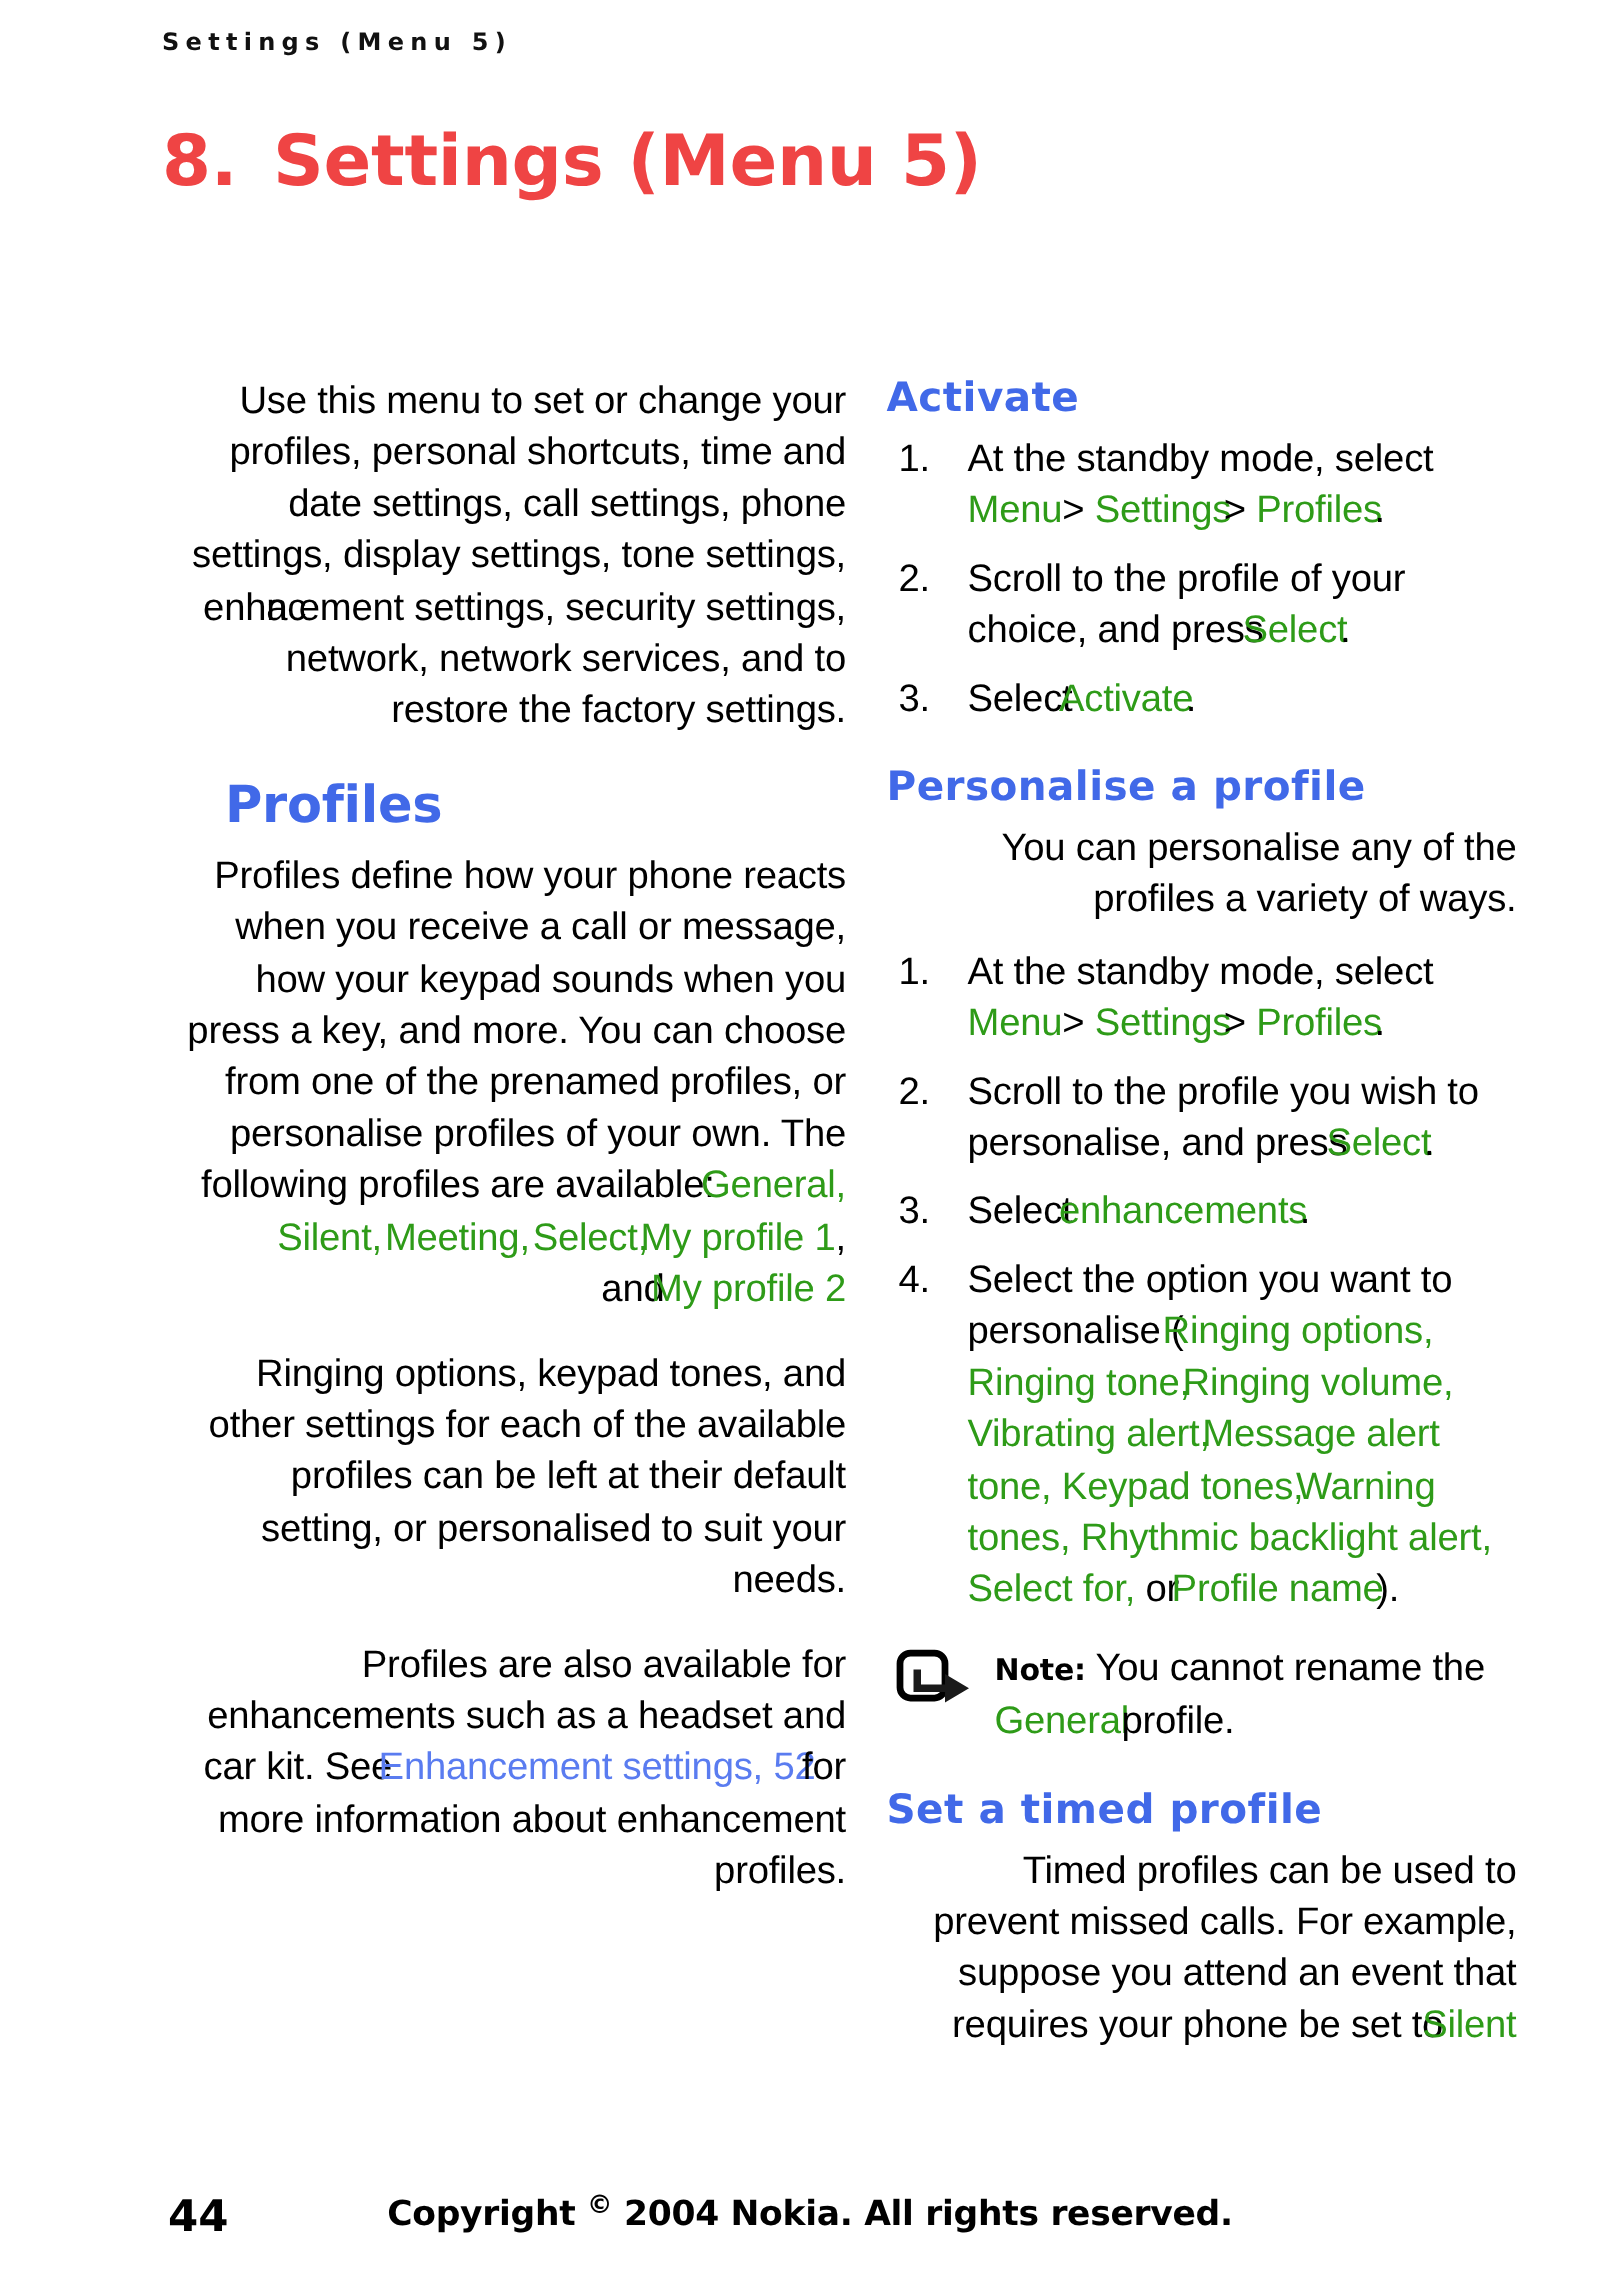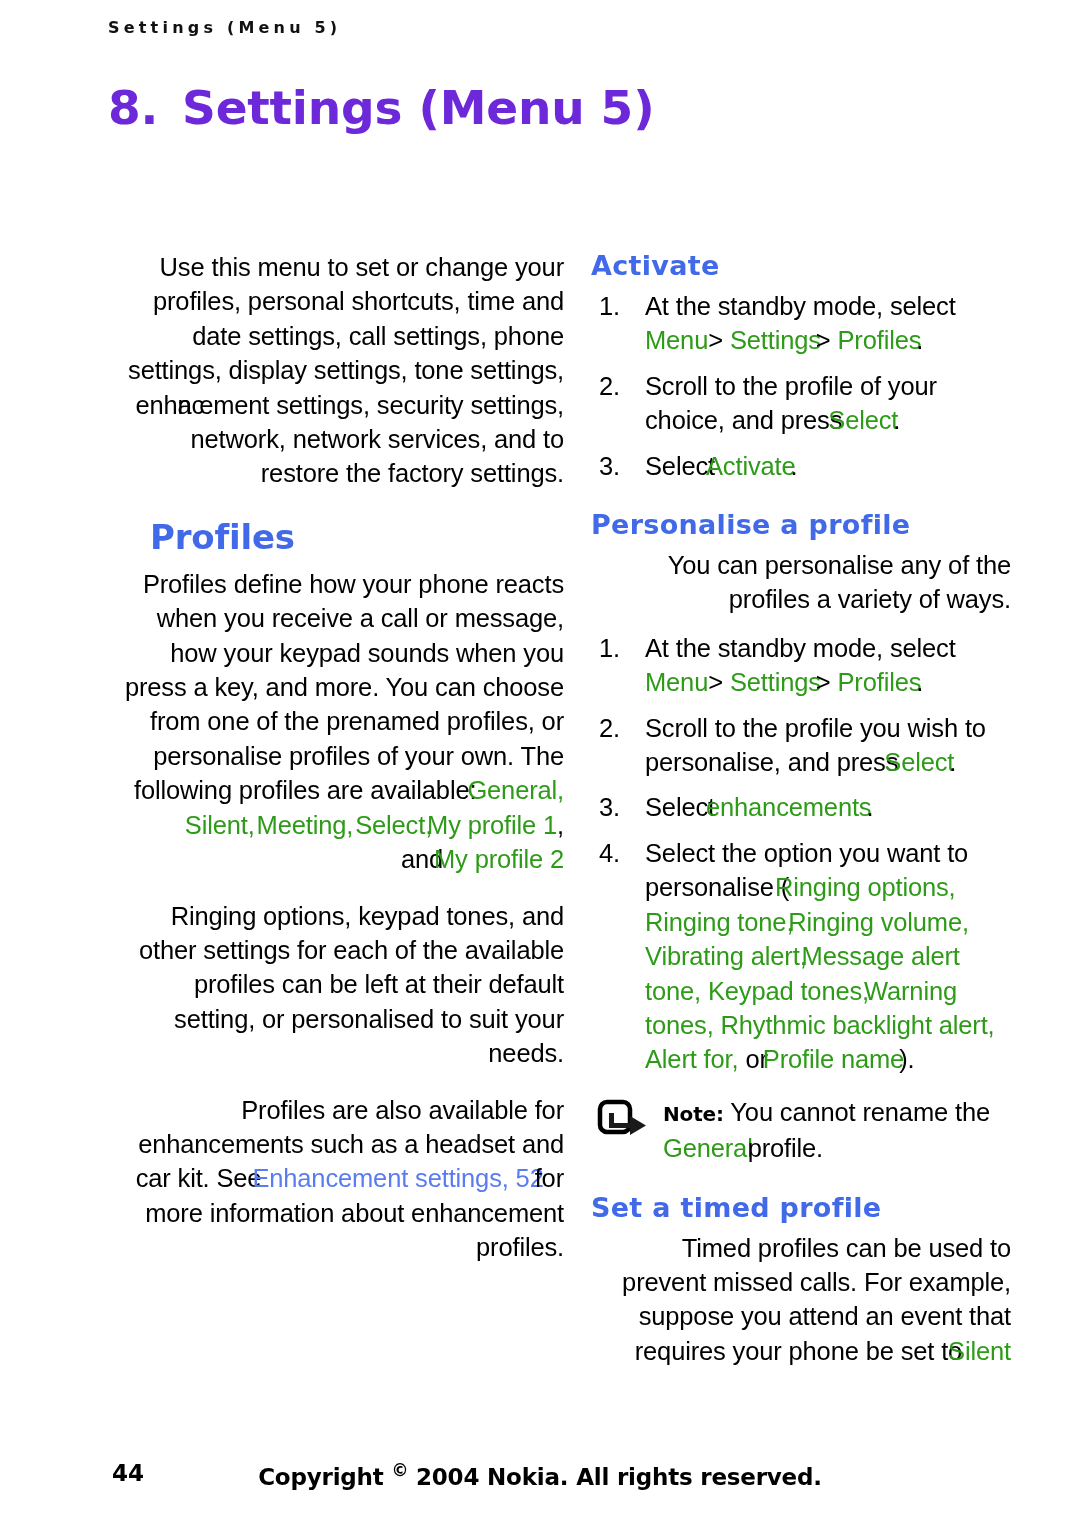--- a/index.html
+++ b/index.html
@@ -15,21 +15,21 @@
     position:absolute;left:108px;top:18px;
     font-family:"DejaVu Sans",sans-serif;
     font-size:16px;font-weight:600;letter-spacing:4.2px;color:#111;
     white-space:nowrap;
   }
 
   
   .chapter-title{
     position:absolute;left:108px;top:80px;width:860px;
     font-family:"DejaVu Sans",sans-serif;
-    font-size:47px;font-weight:700;color:#6d28d9;
+    font-size:47px;font-weight:700;color:#ef4444;
     white-space:nowrap;letter-spacing:-0.2px;
   }
   .chapter-title .num{display:inline-block;min-width:74px;}
 
   
   .col{position:absolute;top:250px;}
   .col-left{left:112px;width:452px;}
   .col-right{left:543px;width:420px;margin-left:48px;}
 
   p.body{
@@ -81,21 +81,21 @@
   .note .note-icon{
     position:absolute;left:6px;top:4px;width:56px;height:42px;
   }
   .note .note-label{font-family:"DejaVu Sans",sans-serif;font-weight:600;font-size:20px;}
 
   
   .footer{position:absolute;left:0;right:0;bottom:36px;height:34px;}
   .footer .pageno{
     position:absolute;left:112px;top:0;
     font-family:"DejaVu Sans",sans-serif;
-    font-size:23px;font-weight:700;color:#000;
+    font-size:29px;font-weight:700;color:#000;
   }
   .footer .copyright{
     position:absolute;left:0;right:0;top:0;text-align:center;
     font-family:"DejaVu Sans",sans-serif;
     font-size:23px;font-weight:700;color:#000;letter-spacing:-0.2px;
   }
   .footer .copyright .sym{font-size:17px;vertical-align:super;}
 </style>
 </head>
 <body>
@@ -175,21 +175,21 @@
         <span class="marker">3.</span>
         <span>Select</span><span class="ui ovl">enhancements</span><span class="ovl-s">.</span>
       </li>
       <li>
         <span class="marker">4.</span>
         <span>Select the option you want to personalise (</span><span class="ui ovl-l">Ringing options</span><span class="ui">,</span>
         <span class="ui">Ringing tone</span><span class="ui">,</span><span class="ui ovl-s">Ringing volume</span><span class="ui">,</span>
         <span class="ui">Vibrating alert</span><span class="ui">,</span><span class="ui ovl-s">Message alert tone</span><span class="ui">,</span>
         <span class="ui">Keypad tones</span><span class="ui">,</span><span class="ui ovl-s">Warning tones</span><span class="ui">,</span>
         <span class="ui">Rhythmic backlight alert</span><span class="ui">,</span>
-        <span class="ui">Alert for</span><span class="ui">,</span>
+        <span class="ui">Select for</span><span class="ui">,</span>
         <span>or</span><span class="ui ovl-s">Profile name</span><span class="ovl-s">).</span>
       </li>
     </ol>
 
     <div class="note">
       <span class="note-icon">
         <svg width="56" height="42" viewBox="0 0 56 42" xmlns="http://www.w3.org/2000/svg">
           <rect x="3" y="3" width="30" height="30" rx="7" ry="7" fill="none" stroke="#000" stroke-width="4.5"></rect>
           <path d="M17 14 L17 24 L33 24 L33 17 L49 26.5 L33 36 L33 29 L12 29 L12 14 Z" fill="#1a1a1a"></path>
         </svg>

